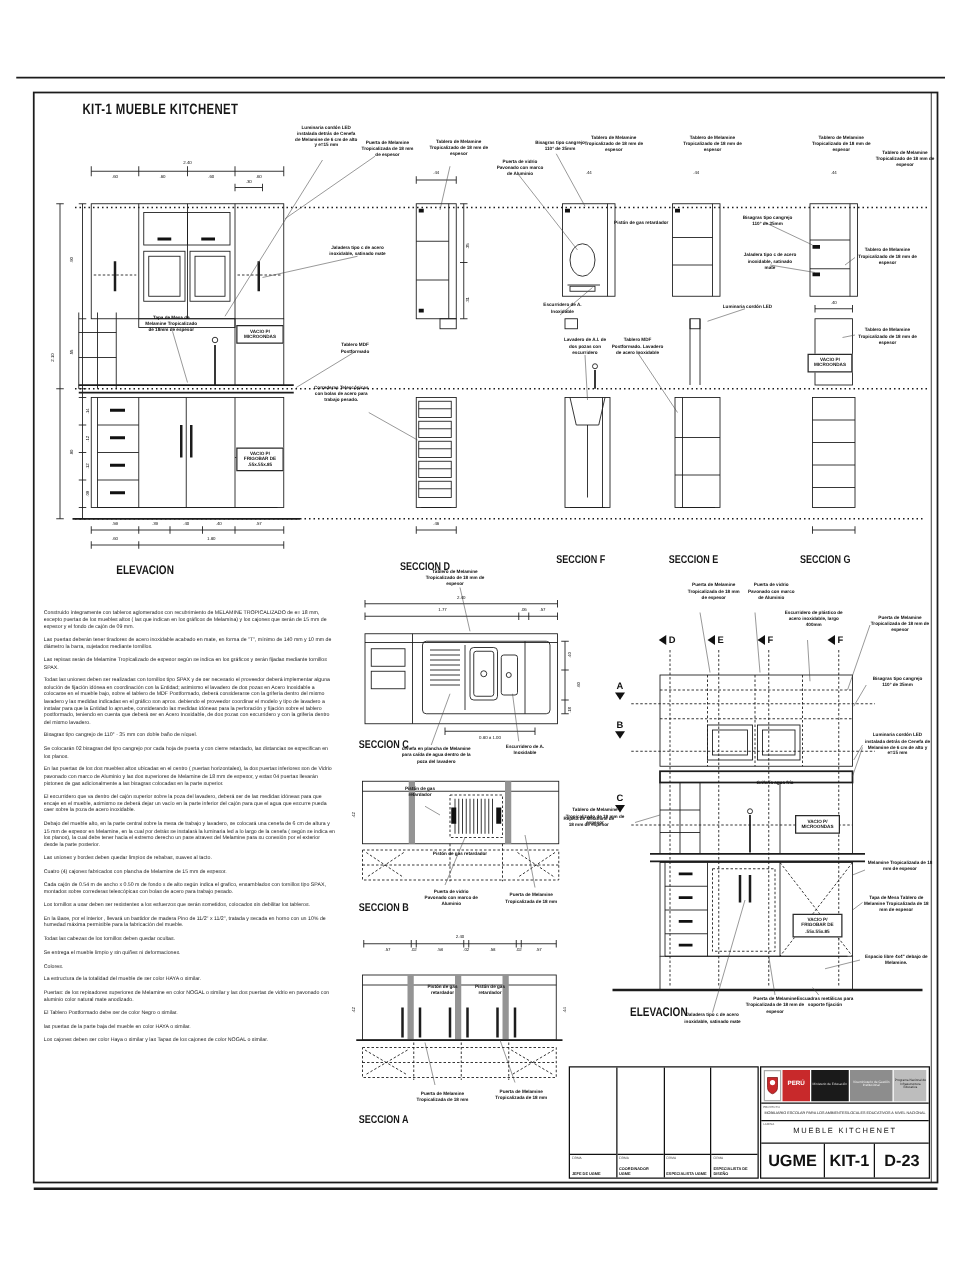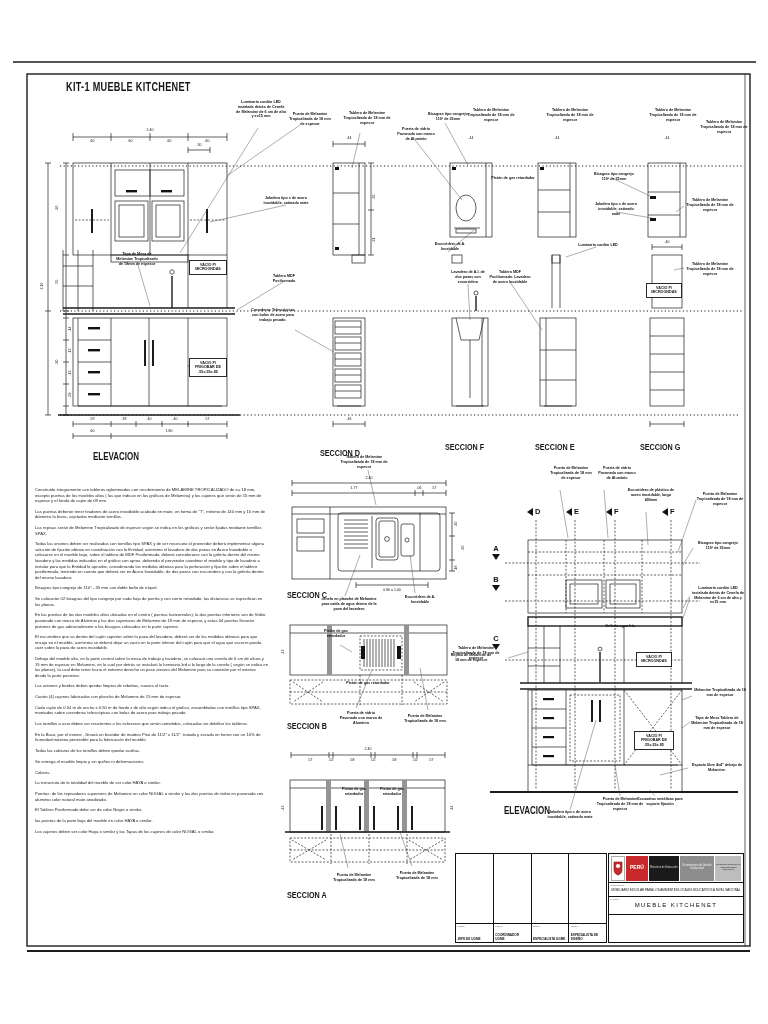--- a/index.html
+++ b/index.html
@@ -485,16 +485,21 @@
         <div class="logo-box logo-light" style="background: rgb(189, 189, 189);">Programa Nacional de Infraestructura Educativa</div>
       </div>
       <div class="row-proy">
         <span class="cell-label">PROYECTO</span>
         <div class="proy-text">MOBILIARIO ESCOLAR PARA LOS AMBIENTES/LOCALES EDUCATIVOS A NIVEL NACIONAL</div>
       </div>
       <div class="row-lam">
         <span class="cell-label">LAMINA</span>
         <div class="lam-text">MUEBLE  KITCHENET</div>
       </div>
+      <div class="row-codes">
+        <div class="code c1">UGME</div>
+        <div class="code c2">KIT-1</div>
+        <div class="code c3">D-23</div>
+      </div>
     </div>
   </div>
 
 </div>
 
 </body></html>

